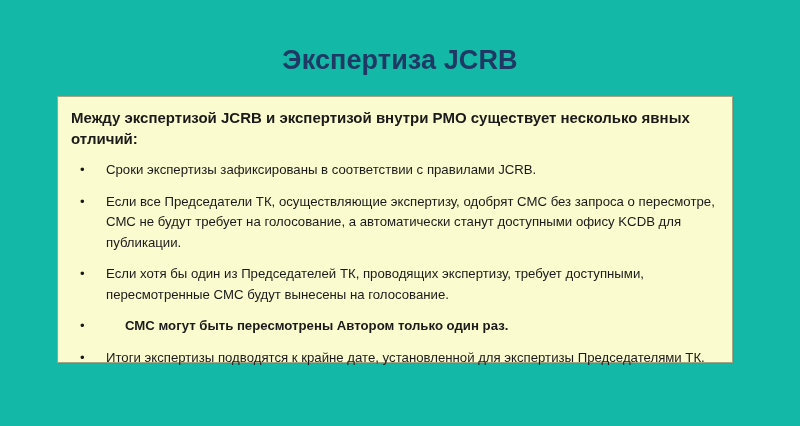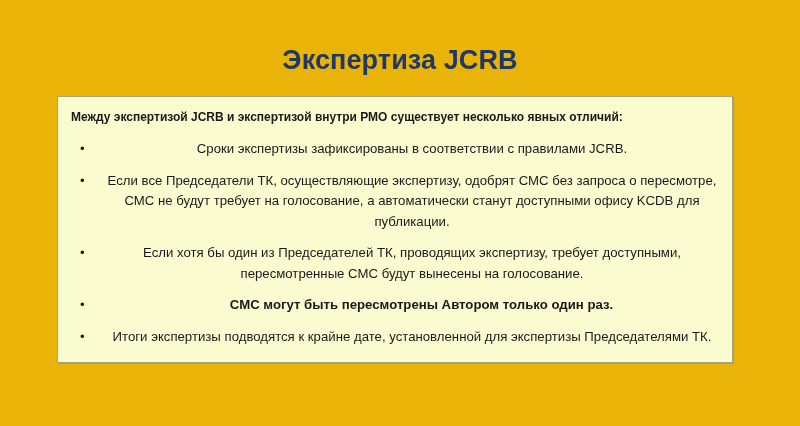--- a/index.html
+++ b/index.html
@@ -13,21 +13,21 @@
     background: #ffffff;
     font-family: "Liberation Sans", "DejaVu Sans", sans-serif;
     overflow: hidden;
     position: relative;
     -webkit-font-smoothing: antialiased;
   }
 
   .slide {
     position: absolute;
     inset: 0;
-    background: #eab308;
+    background: #14b8a6;
   }
 
   
   .slide-title {
     position: absolute;
     left: 0;
     top: 44px;
     width: 800px;
     text-align: center;
     font-size: 27px;
@@ -50,21 +50,21 @@
     border: 1px solid #a6a684;
     box-shadow: 1px 1px 0 0 rgba(120,120,90,0.35);
   }
 
   .box-inner {
     padding: 10px 12px 8px 8px;
   }
 
   
   .lead {
-    font-size: 12px;
+    font-size: 15px;
     font-weight: bold;
     color: #1a1a1a;
     line-height: 21px;
     margin: 0 0 4px 0;
     padding: 0 6px 0 5px;
   }
 
   
   .bullets {
     list-style: none;
@@ -93,21 +93,20 @@
     top: 0;
     width: 10px;
     font-size: 13.2px;
     line-height: 20.5px;
     color: #1a1a1a;
     text-align: left;
   }
 
   .bullet-text {
     display: block;
-    text-align: center;
   }
 </style>
 </head>
 <body>
 
 <div class="slide">
 
   <div class="slide-title">Экспертиза JCRB</div>
 
   <div class="content-box">

